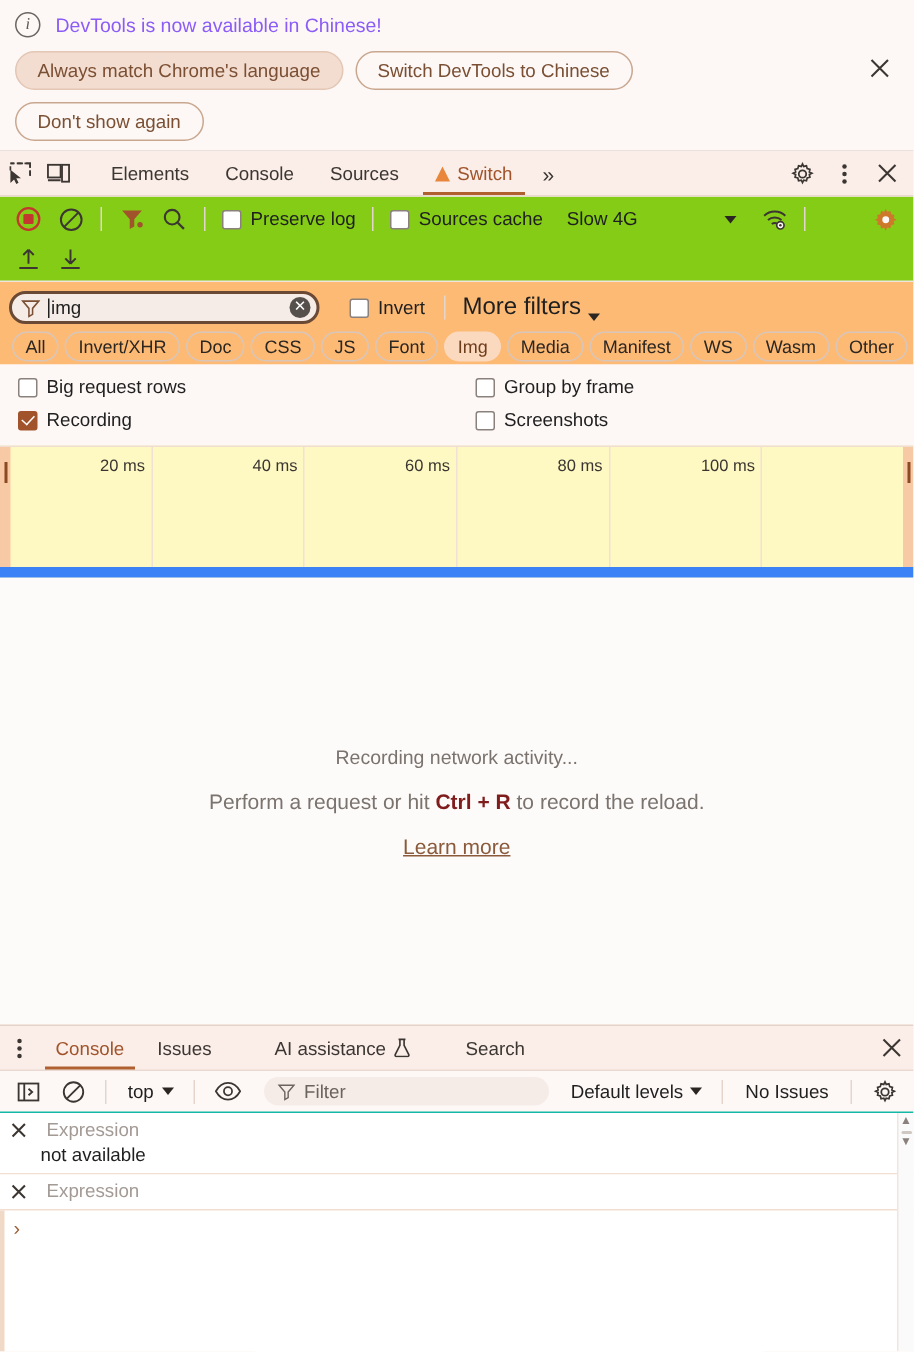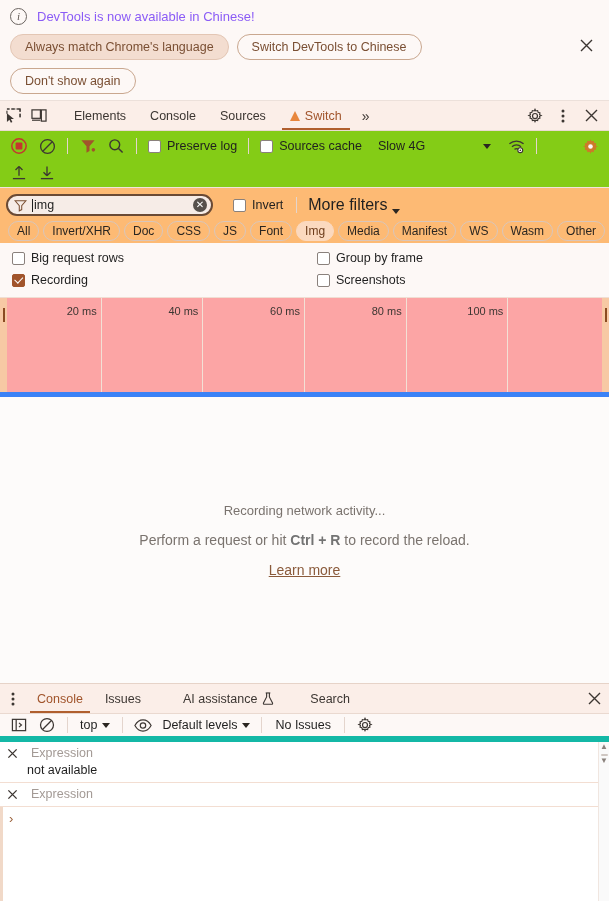--- a/index.html
+++ b/index.html
@@ -132,22 +132,22 @@
   }
   .tpill.selected { background: #fbd9bf; border-color: #fbd9bf; color: #6e3d1c; }
 
   
   .opts { padding: 4px 6px 6px 8px; background: #fdf8f6; }
   .opt-line { display: flex; height: 22px; align-items: center; }
   .opt-col1 { width: 305px; }
 
   
   .overview {
-    height: 100px; background: #fca5a5;
-    border-top: 1px solid #f0ded3; border-bottom: 5px solid #3b82f6;
+    height: 88px; background: #fef9c3;
+    border-top: 1px solid #f0ded3; border-bottom: 7px solid #3b82f6;
     position: relative; overflow: hidden;
   }
   .ov-ticks { position: absolute; inset: 0; display: flex; }
   .ov-tick {
     flex: 1; border-right: 1px solid #f3e0d5; position: relative;
   }
   .ov-tick:last-child { border-right: none; }
   .ov-tick-label {
     position: absolute; right: 4px; top: 7px;
     font-size: 11px; color: #3c3632; white-space: nowrap;
@@ -164,21 +164,21 @@
   }
 
   
   .empty-pane {
     flex: 1; display: flex; flex-direction: column;
     align-items: center; justify-content: center;
     background: #fdfbfa; gap: 14px; min-height: 0;
   }
   .empty-title { font-size: 13px; color: #7a736e; }
   .empty-sub { font-size: 14px; color: #7a736e; }
-  .empty-sub b { color: #737373; font-weight: bold; }
+  .empty-sub b { color: #7f1d1d; font-weight: bold; }
   .learn-more { font-size: 14px; color: #8a5a3b; text-decoration: underline; cursor: pointer; }
 
   
   .drawer { display: flex; flex-direction: column; background: #fdf8f6; border-top: 1px solid #e6d3c8; }
   .drawer-tabs {
     height: 30px; display: flex; align-items: stretch;
     background: #fbeee8; border-bottom: 1px solid #ead9d0; position: relative;
   }
   .dtab {
     padding: 0 11px; display: flex; align-items: center; gap: 5px;
@@ -186,21 +186,21 @@
   }
   .dtab.active { color: #a1542b; }
   .dtab.active::after {
     content: ""; position: absolute; left: 4px; right: 4px; bottom: 0;
     height: 2px; background: #b05f2e;
   }
   .drawer-close { margin-left: auto; width: 30px; display: flex; align-items: center; justify-content: center; cursor: pointer; color: #3c3632; }
 
   .console-toolbar {
     height: 28px; display: flex; align-items: center; gap: 2px;
-    padding: 0 6px; background: #fdf8f6; border-bottom: 6px solid #14b8a6;
+    padding: 0 6px; background: #fdf8f6; border-bottom: 1px solid #14b8a6; justify-content: space-between;
   }
   .ctx-sel { display: flex; align-items: center; gap: 5px; cursor: pointer; font-size: 12.5px; padding: 0 5px; }
   .console-filter {
     width: 190px; height: 19px; border-radius: 10px; background: #f6ece7;
     display: flex; align-items: center; gap: 6px; padding: 0 9px;
     font-size: 12.5px; color: #6a635e; margin: 0 7px;
   }
   .lvl-sel { display: flex; align-items: center; gap: 5px; cursor: pointer; font-size: 12.5px; padding: 0 4px; }
   .no-issues { font-size: 12.5px; cursor: pointer; padding: 0 6px; }
 
@@ -516,20 +516,26 @@
         <span>top</span>
         <span class="caret"></span>
       </div>
       <div class="vsep"></div>
       <div class="ticon">
         <svg width="18" height="15" viewBox="0 0 20 15">
           <path d="M1 7.5C3.5 3 6.8 1.3 10 1.3S16.5 3 19 7.5C16.5 12 13.2 13.7 10 13.7S3.5 12 1 7.5z" stroke="#3c3632" stroke-width="1.3" fill="none"></path>
           <circle cx="10" cy="7.5" r="3" stroke="#3c3632" stroke-width="1.3" fill="none"></circle>
         </svg>
       </div>
+      <div class="console-filter">
+        <svg width="12" height="12" viewBox="0 0 14 14">
+          <path d="M1.2 1.8h11.6l-4.5 5.3v4.3l-2.6 1.5V7.1z" stroke="#6a635e" stroke-width="1.1" fill="none"></path>
+        </svg>
+        <span>Filter</span>
+      </div>
       <div class="lvl-sel">
         <span>Default levels</span>
         <span class="caret"></span>
       </div>
       <div class="vsep"></div>
       <div class="no-issues">No Issues</div>
       <div class="vsep"></div>
       <div class="ticon">
         <svg width="16" height="16" viewBox="0 0 20 20">
           <circle cx="10" cy="10" r="3.1" stroke="#3c3632" stroke-width="1.5" fill="none"></circle>

